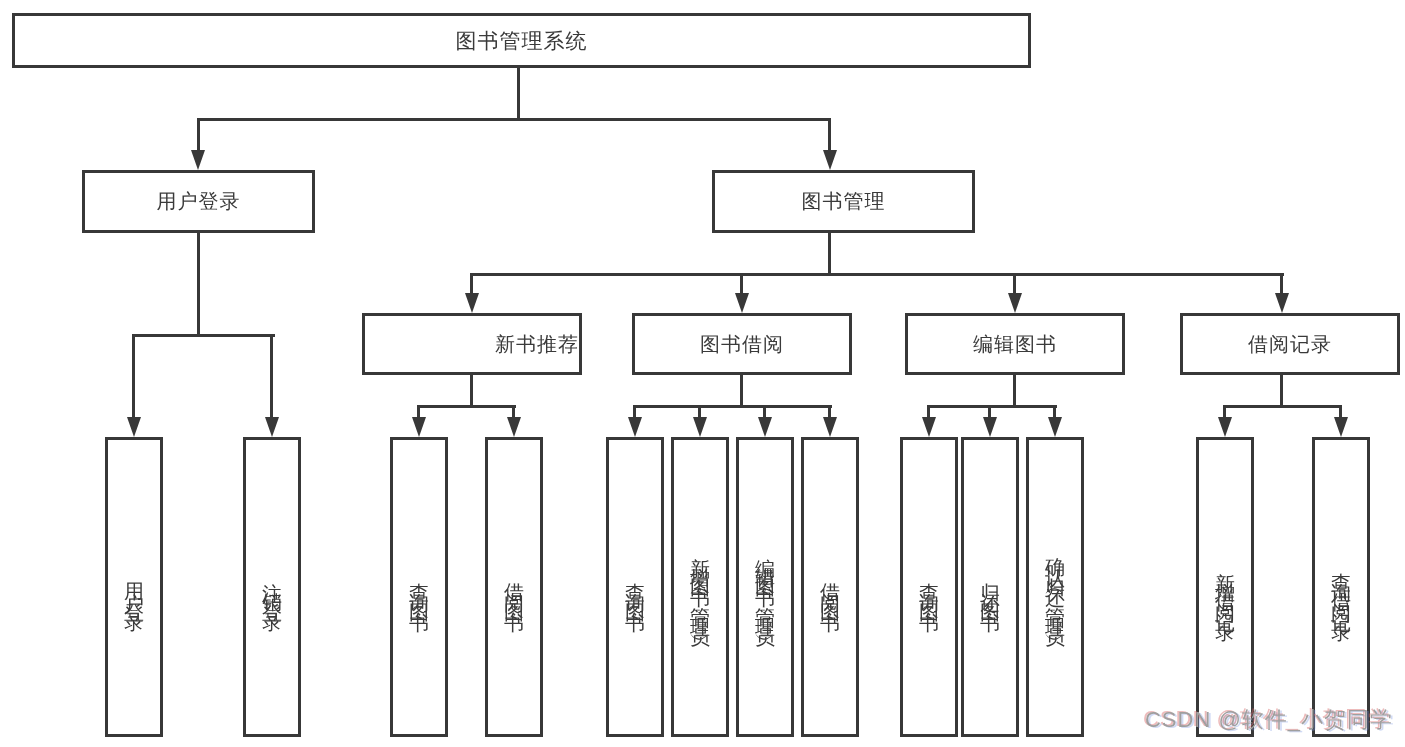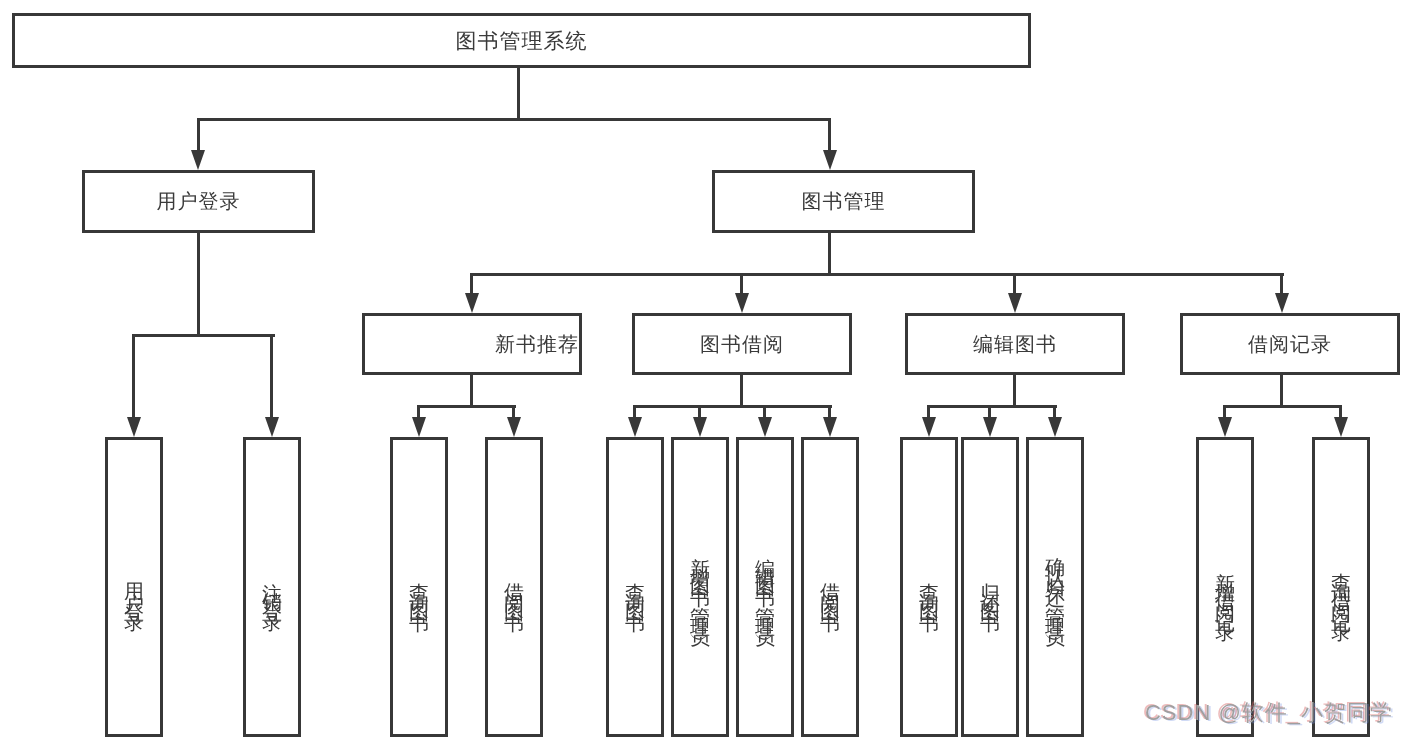--- a/index.html
+++ b/index.html
@@ -37,21 +37,21 @@
   }
   .line{position:absolute;background:var(--line);}
   .arrow{
     position:absolute;width:0;height:0;
     border-left:7px solid transparent;
     border-right:7px solid transparent;
     border-top:20px solid var(--line);
   }
   .watermark{
     position:absolute;
-    right:12px;bottom:19px;
+    right:12px;bottom:12px;
     font-size:22px;
     color:var(--wm);
     letter-spacing:1px;
     white-space:nowrap;
     z-index:6;
     text-shadow:-2px -1px 0 rgba(214,104,104,0.45), 2px 1px 0 rgba(120,150,225,0.35);
   }
 </style>
 </head>
 <body>

